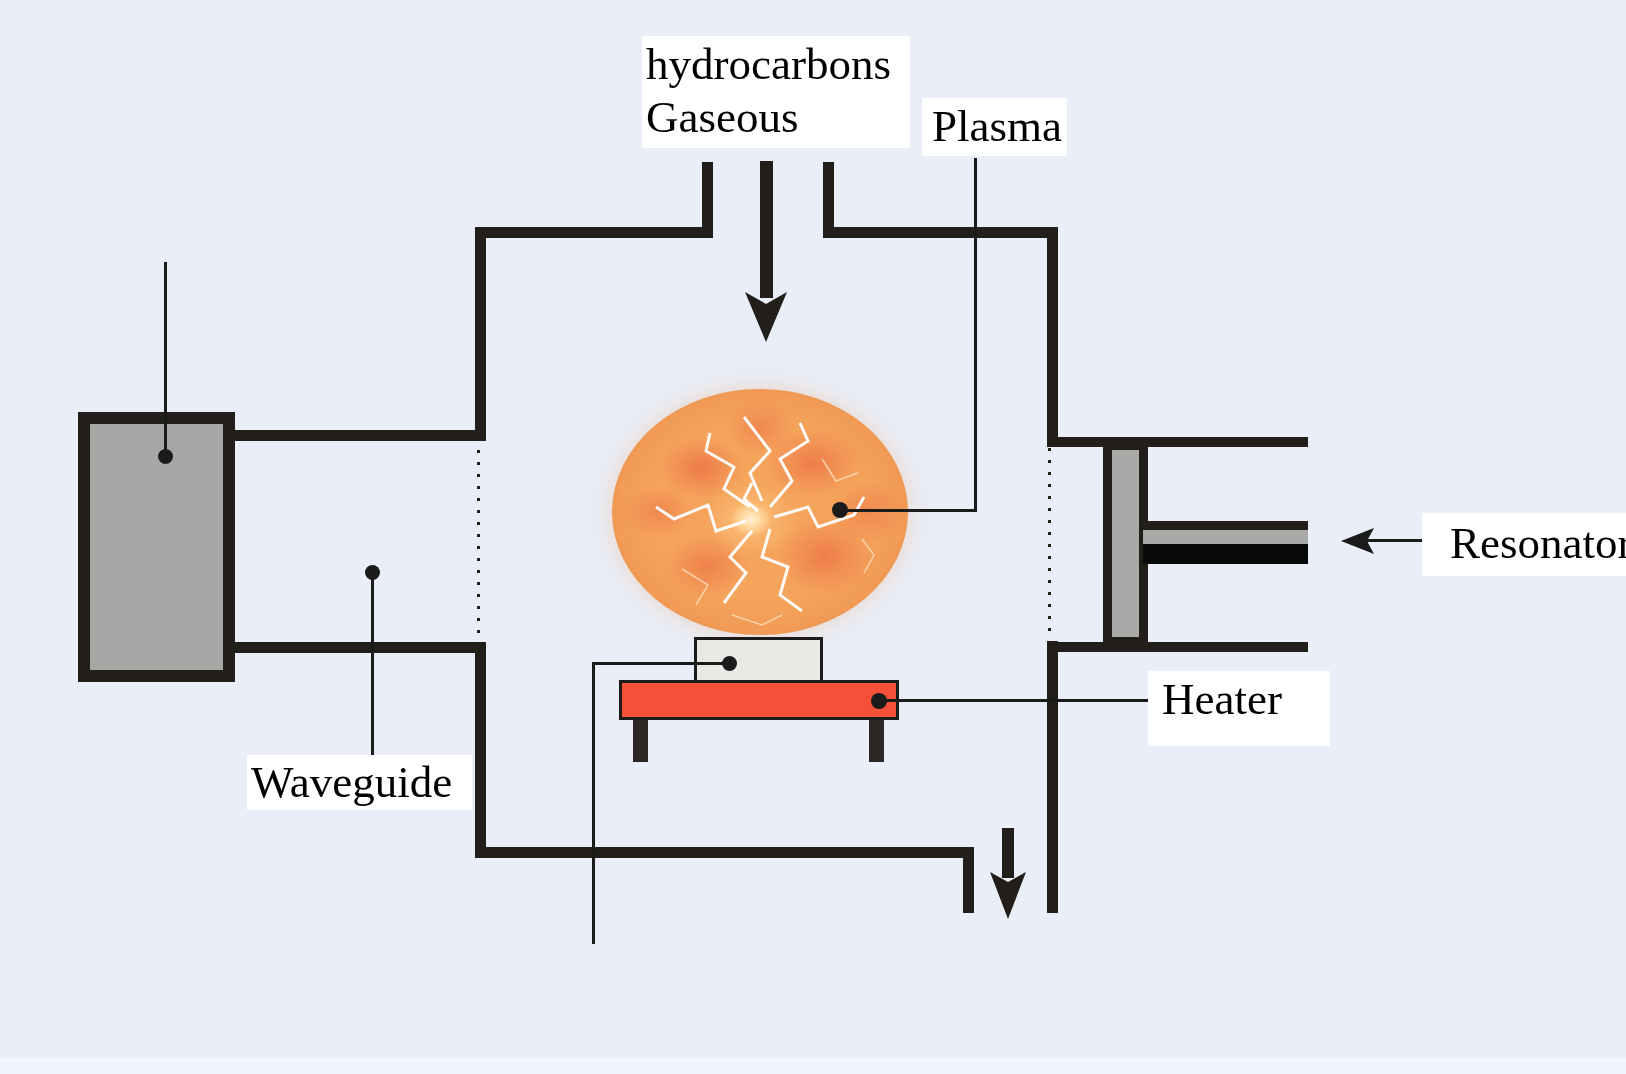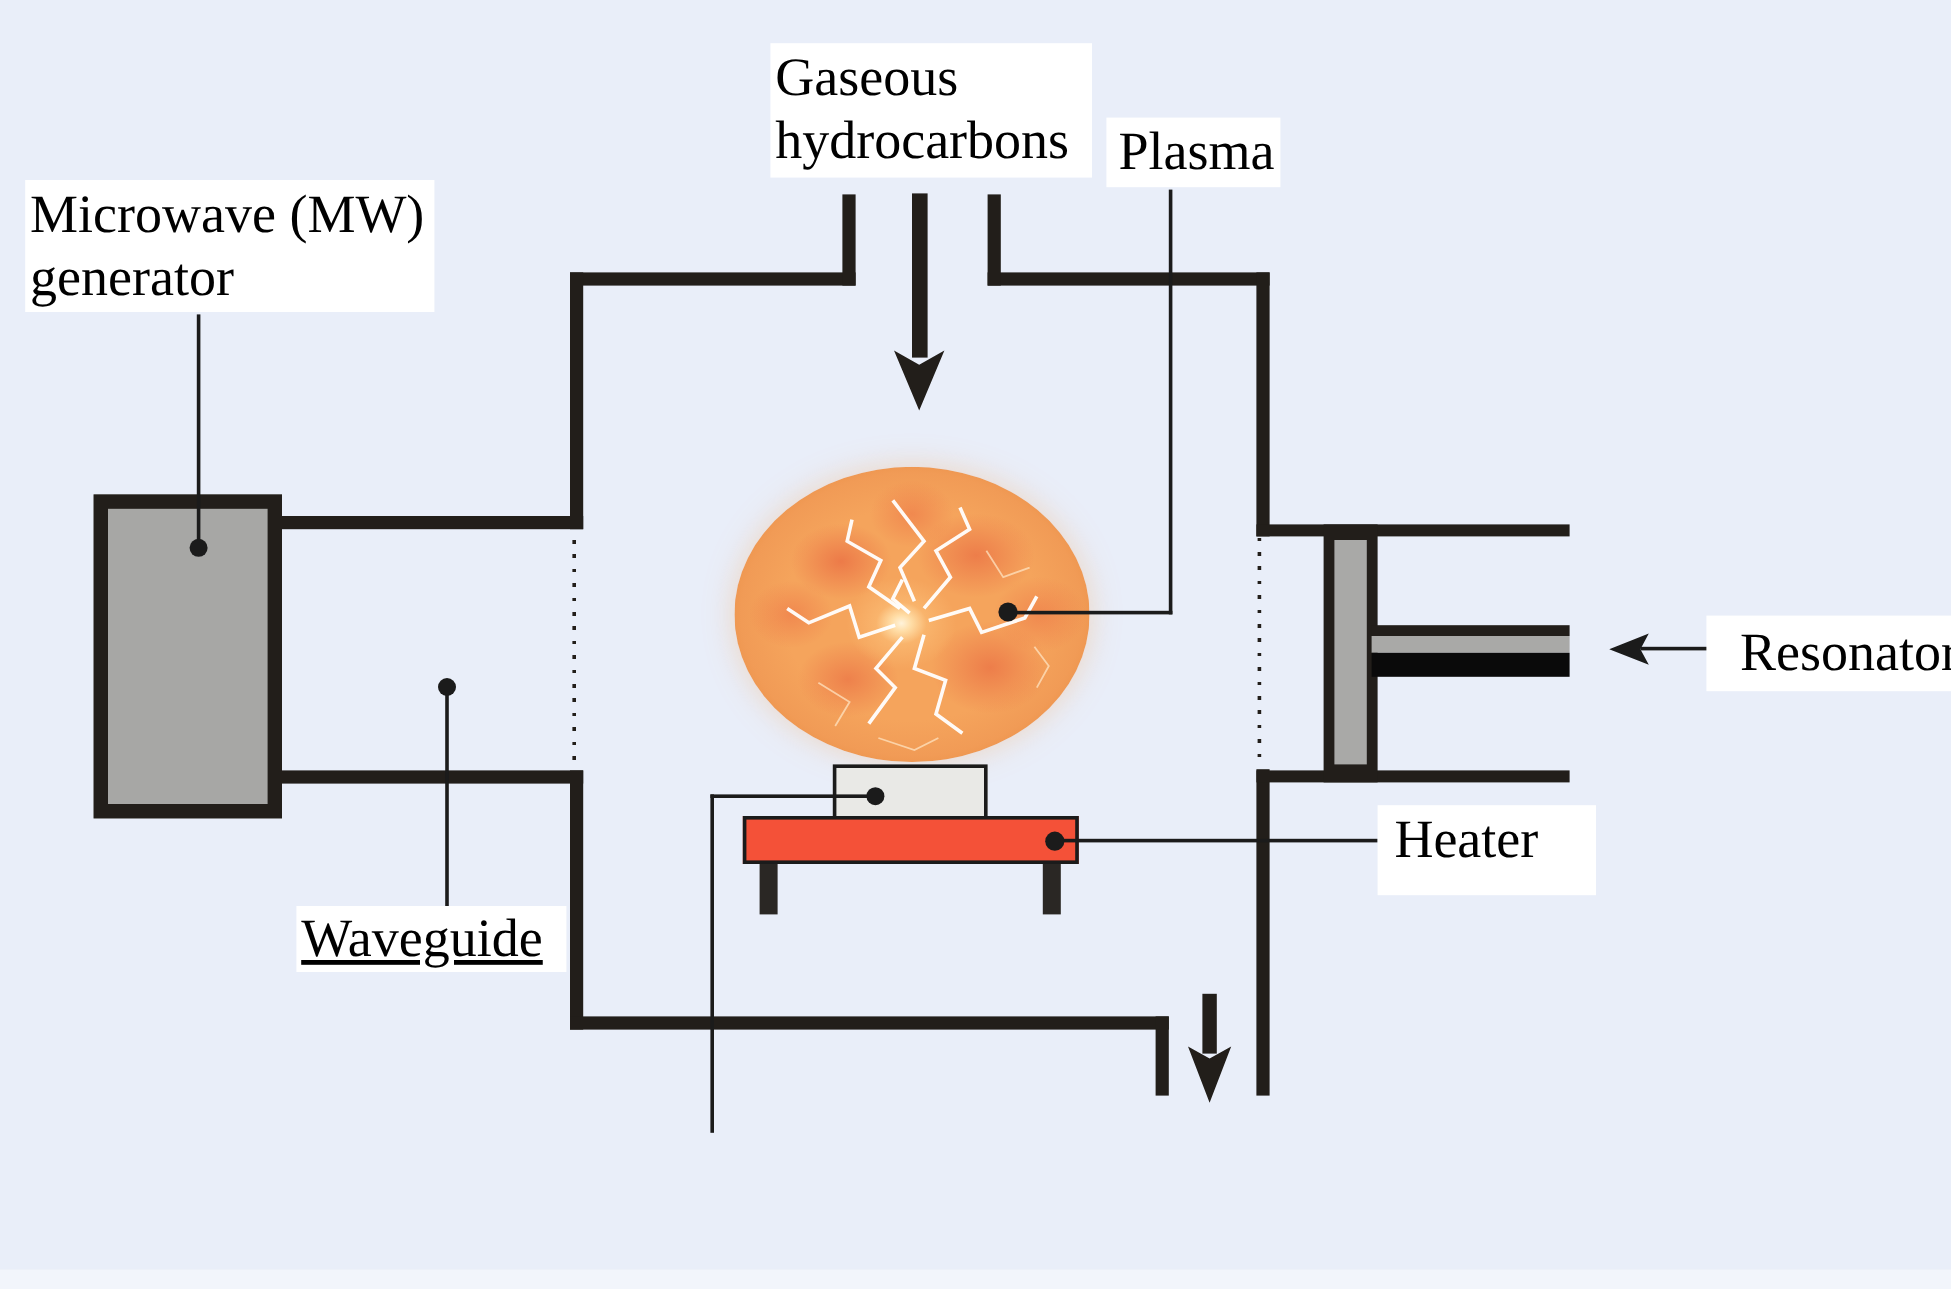--- a/index.html
+++ b/index.html
@@ -139,32 +139,28 @@
   <div class="leader" style="left:840px;top:509px;width:137px;height:3px;"></div>
   <div class="dot" style="left:832px;top:502px;width:16px;height:16px;"></div>
 
   <div class="leader" style="left:592px;top:662px;width:3px;height:282px;"></div>
   <div class="leader" style="left:592px;top:662px;width:137px;height:3px;"></div>
   <div class="dot" style="left:722px;top:656px;"></div>
 
   <div class="leader" style="left:879px;top:699px;width:269px;height:3px;"></div>
   <div class="dot" style="left:871px;top:693px;width:16px;height:16px;"></div>
 
-  <div class="label" style="left:21px;top:150px;width:341px;height:110px;">
-    <span>Microwave (MW)</span>
-    <span>generator</span>
-  </div>
 
   <div class="label" style="left:642px;top:36px;width:268px;height:112px;">
+    <span>hydrocarbons</span>
     <span>Gaseous</span>
-    <span>hydrocarbons</span>
   </div>
 
   <div class="label" style="left:922px;top:98px;width:145px;height:58px;line-height:52px;padding-left:10px;">Plasma</div>
 
-  <div class="label" style="left:247px;top:755px;width:225px;height:55px;line-height:50px;text-decoration:underline;">Waveguide</div>
+  <div class="label" style="left:247px;top:755px;width:225px;height:55px;line-height:50px;">Waveguide</div>
 
 
   <div class="label" style="left:1148px;top:671px;width:182px;height:75px;line-height:53px;padding-left:14px;">Heater</div>
 
   <div class="label" style="left:1422px;top:513px;width:204px;height:63px;line-height:57px;padding-left:28px;">Resonator</div>
 
 </div>
 
 </body></html>

